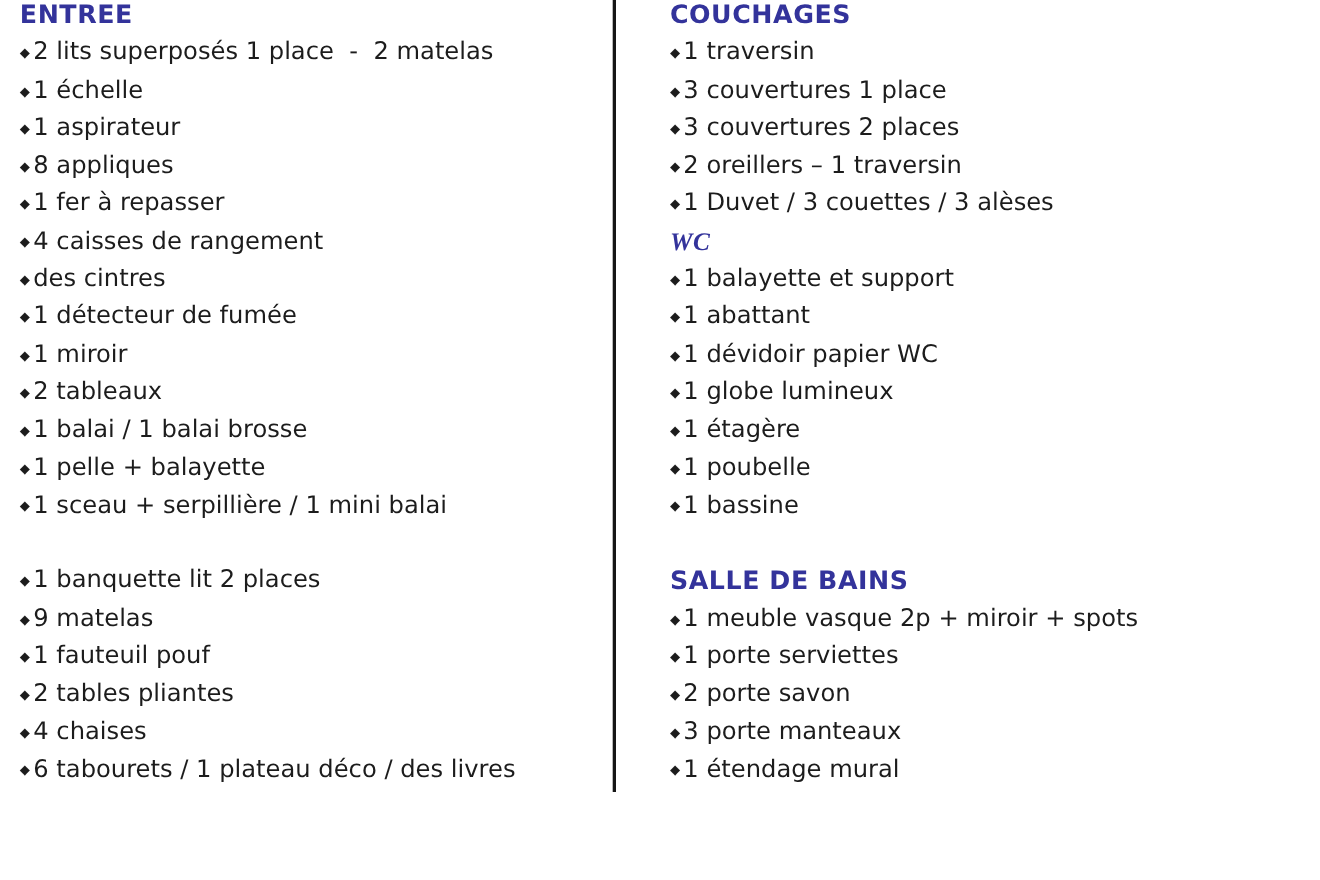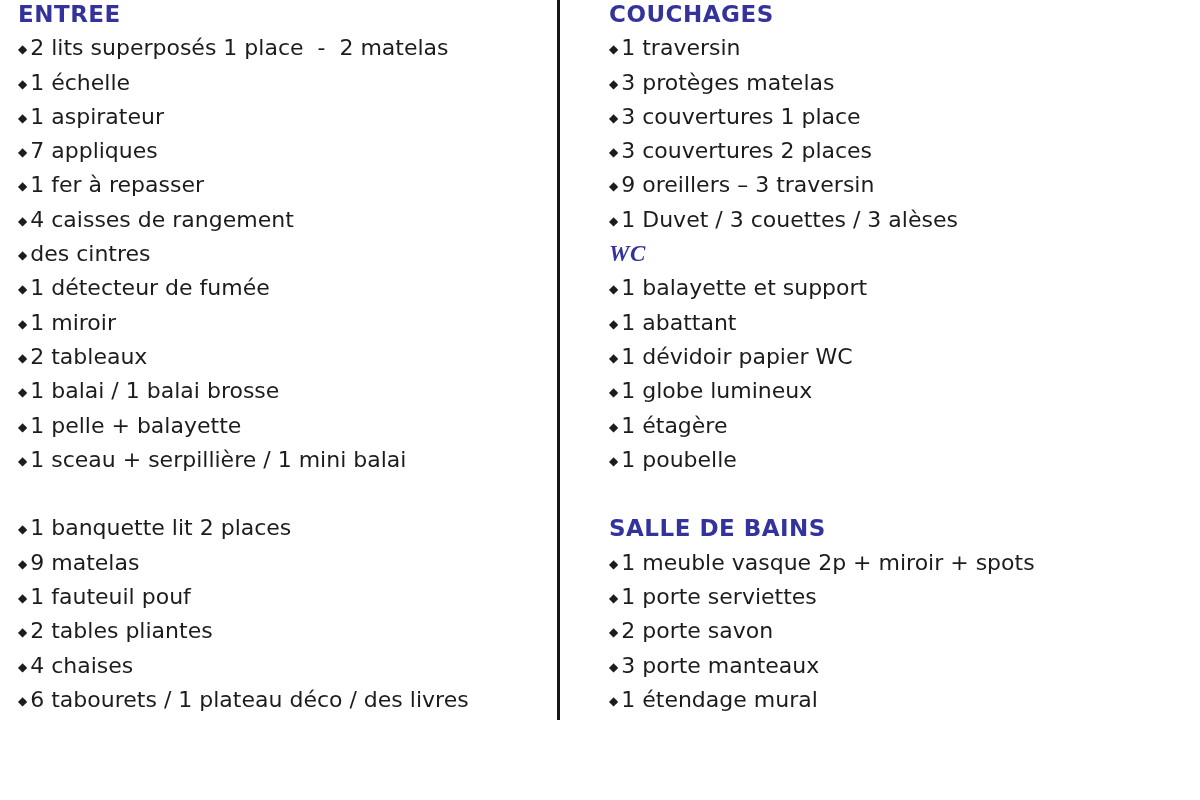--- a/index.html
+++ b/index.html
@@ -56,21 +56,21 @@
 </style>
 </head>
 <body>
 
 <div class="page">
   <div class="column column-left">
       <div class="line header">ENTREE</div>
       <div class="line item"><span class="bullet">◆</span><span class="item-text">2 lits superposés 1 place  -  2 matelas</span></div>
       <div class="line item"><span class="bullet">◆</span><span class="item-text">1 échelle</span></div>
       <div class="line item"><span class="bullet">◆</span><span class="item-text">1 aspirateur</span></div>
-      <div class="line item"><span class="bullet">◆</span><span class="item-text">7 appliques</span></div>
+      <div class="line item"><span class="bullet">◆</span><span class="item-text">8 appliques</span></div>
       <div class="line item"><span class="bullet">◆</span><span class="item-text">1 fer à repasser</span></div>
       <div class="line item"><span class="bullet">◆</span><span class="item-text">4 caisses de rangement</span></div>
       <div class="line item"><span class="bullet">◆</span><span class="item-text">des cintres</span></div>
       <div class="line item"><span class="bullet">◆</span><span class="item-text">1 détecteur de fumée</span></div>
       <div class="line item"><span class="bullet">◆</span><span class="item-text">1 miroir</span></div>
       <div class="line item"><span class="bullet">◆</span><span class="item-text">2 tableaux</span></div>
       <div class="line item"><span class="bullet">◆</span><span class="item-text">1 balai / 1 balai brosse</span></div>
       <div class="line item"><span class="bullet">◆</span><span class="item-text">1 pelle + balayette</span></div>
       <div class="line item"><span class="bullet">◆</span><span class="item-text">1 sceau + serpillière / 1 mini balai</span></div>
       <div class="line spacer"></div>
@@ -78,32 +78,32 @@
       <div class="line item"><span class="bullet">◆</span><span class="item-text">9 matelas</span></div>
       <div class="line item"><span class="bullet">◆</span><span class="item-text">1 fauteuil pouf</span></div>
       <div class="line item"><span class="bullet">◆</span><span class="item-text">2 tables pliantes</span></div>
       <div class="line item"><span class="bullet">◆</span><span class="item-text">4 chaises</span></div>
       <div class="line item"><span class="bullet">◆</span><span class="item-text">6 tabourets / 1 plateau déco / des livres</span></div>
     </div>
   <div class="divider"></div>
   <div class="column column-right">
       <div class="line header">COUCHAGES</div>
       <div class="line item"><span class="bullet">◆</span><span class="item-text">1 traversin</span></div>
-      <div class="line item"><span class="bullet">◆</span><span class="item-text">3 protèges matelas</span></div>
       <div class="line item"><span class="bullet">◆</span><span class="item-text">3 couvertures 1 place</span></div>
       <div class="line item"><span class="bullet">◆</span><span class="item-text">3 couvertures 2 places</span></div>
-      <div class="line item"><span class="bullet">◆</span><span class="item-text">9 oreillers – 3 traversin</span></div>
+      <div class="line item"><span class="bullet">◆</span><span class="item-text">2 oreillers – 1 traversin</span></div>
       <div class="line item"><span class="bullet">◆</span><span class="item-text">1 Duvet / 3 couettes / 3 alèses</span></div>
       <div class="line header italic">WC</div>
       <div class="line item"><span class="bullet">◆</span><span class="item-text">1 balayette et support</span></div>
       <div class="line item"><span class="bullet">◆</span><span class="item-text">1 abattant</span></div>
       <div class="line item"><span class="bullet">◆</span><span class="item-text">1 dévidoir papier WC</span></div>
       <div class="line item"><span class="bullet">◆</span><span class="item-text">1 globe lumineux</span></div>
       <div class="line item"><span class="bullet">◆</span><span class="item-text">1 étagère</span></div>
       <div class="line item"><span class="bullet">◆</span><span class="item-text">1 poubelle</span></div>
+      <div class="line item"><span class="bullet">◆</span><span class="item-text">1 bassine</span></div>
       <div class="line spacer"></div>
       <div class="line header">SALLE DE BAINS</div>
       <div class="line item"><span class="bullet">◆</span><span class="item-text">1 meuble vasque 2p + miroir + spots</span></div>
       <div class="line item"><span class="bullet">◆</span><span class="item-text">1 porte serviettes</span></div>
       <div class="line item"><span class="bullet">◆</span><span class="item-text">2 porte savon</span></div>
       <div class="line item"><span class="bullet">◆</span><span class="item-text">3 porte manteaux</span></div>
       <div class="line item"><span class="bullet">◆</span><span class="item-text">1 étendage mural</span></div>
       <div class="line item"><span class="bullet">◆</span><span class="item-text">1 tapis de bain</span></div>
     </div>
 </div>

